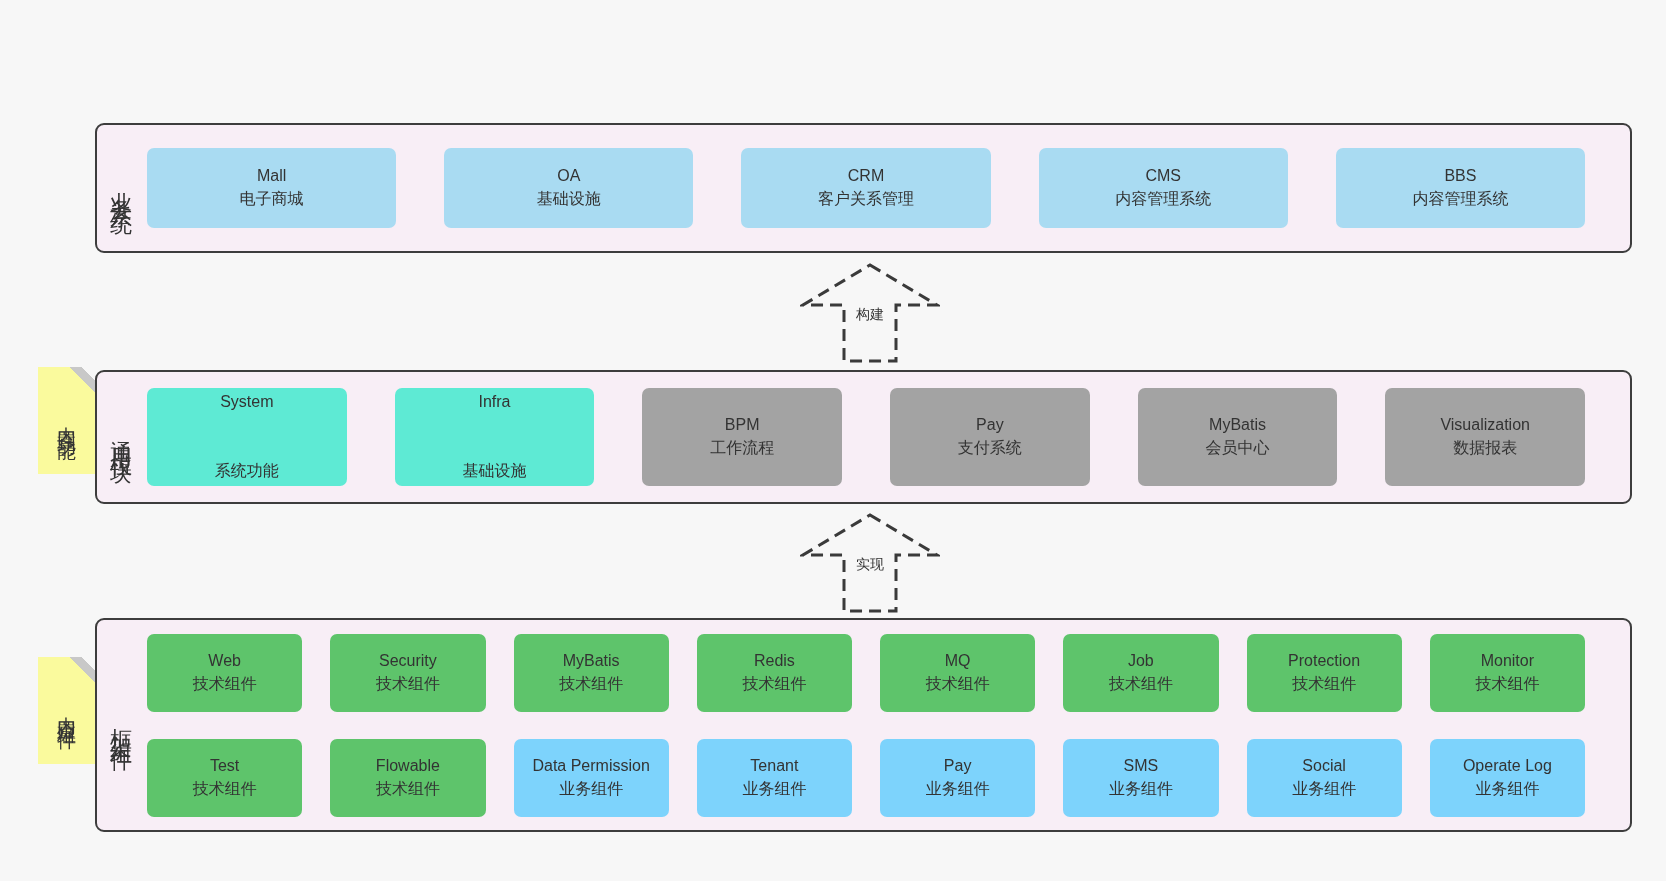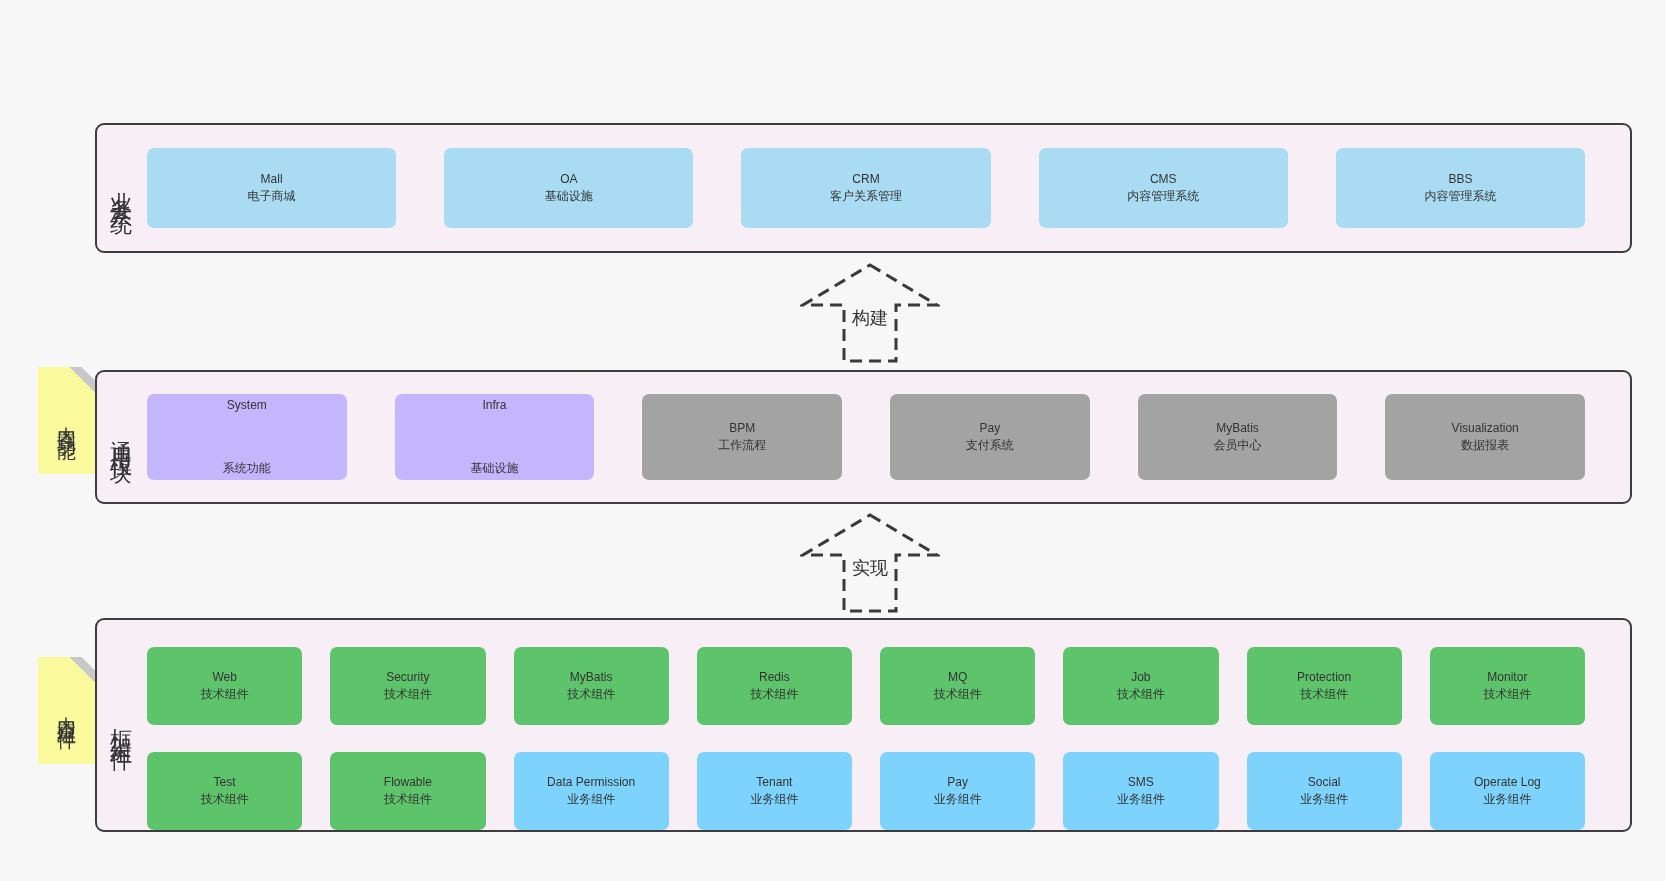--- a/index.html
+++ b/index.html
@@ -17,45 +17,45 @@
     left:95px;width:1537px;
     background:#f8eef6;
     border:2px solid #3d3d3d;
     border-radius:9px;
     box-sizing:border-box;
     display:flex;align-items:center;
     padding:0 45px 0 50px;
   }
   #panel-business{top:123px;height:130px;}
   #panel-modules{top:370px;height:134px;}
-  #panel-framework{top:618px;height:214px;align-items:flex-end;}
+  #panel-framework{top:618px;height:214px;}
   .panel-label{
     position:absolute;left:13px;top:50%;
     transform:translateY(-50%);
     writing-mode:vertical-rl;text-orientation:upright;
     font-size:22px;letter-spacing:7px;line-height:1;
     color:#333;white-space:nowrap;
   }
   
   .boxes{flex:1;display:flex;gap:48px;}
   .boxes.tight{gap:28px;}
   .rows{flex:1;display:flex;flex-direction:column;gap:27px;}
   .box{
     flex:1;
     min-height:80px;
     border-radius:7px;
     display:flex;flex-direction:column;
     justify-content:center;align-items:center;
     text-align:center;
-    font-size:12px;line-height:1.42;
+    font-size:16px;line-height:1.42;
     padding:3px 6px;box-sizing:border-box;
   }
   #panel-modules .box,#panel-framework .box{min-height:78px;}
   .box.blue{background:#a9dbf2;}
-  .box.red{background:#c4b5fd;gap:46px;}
+  .box.red{background:#5eead4;gap:46px;}
   .box.pink{background:#a3a3a3;}
   .box.green{background:#5ec46b;}
   .box.lightgreen{background:#7dd3fc;}
   
   .note{
     position:absolute;left:38px;width:58px;height:107px;
     background:linear-gradient(225deg,#f7f7f7 0 10px,#c8c8c8 10px 19px,#fafa9d 19px);
     writing-mode:vertical-rl;text-orientation:upright;
     font-size:19px;letter-spacing:5px;line-height:1;
     display:flex;align-items:center;justify-content:center;
@@ -65,21 +65,21 @@
   #note-framework{top:657px;}
   
   .arrow{position:absolute;left:800px;width:140px;height:102px;}
   #arrow-build{top:262px;}
   #arrow-implement{top:512px;}
   .arrow svg{display:block;}
   .arrow-label{
     position:absolute;left:50%;top:44px;
     transform:translateX(-50%);
     background:#f7f7f7;
-    font-size:18px;color:#333;
+    font-size:14px;color:#333;
     padding:0 2px;white-space:nowrap;
   }
 </style>
 </head>
 <body>
 
 <div class="stage">
 
   <div class="note" id="note-modules">内置功能</div>
   <div class="note" id="note-framework">内置组件</div>

